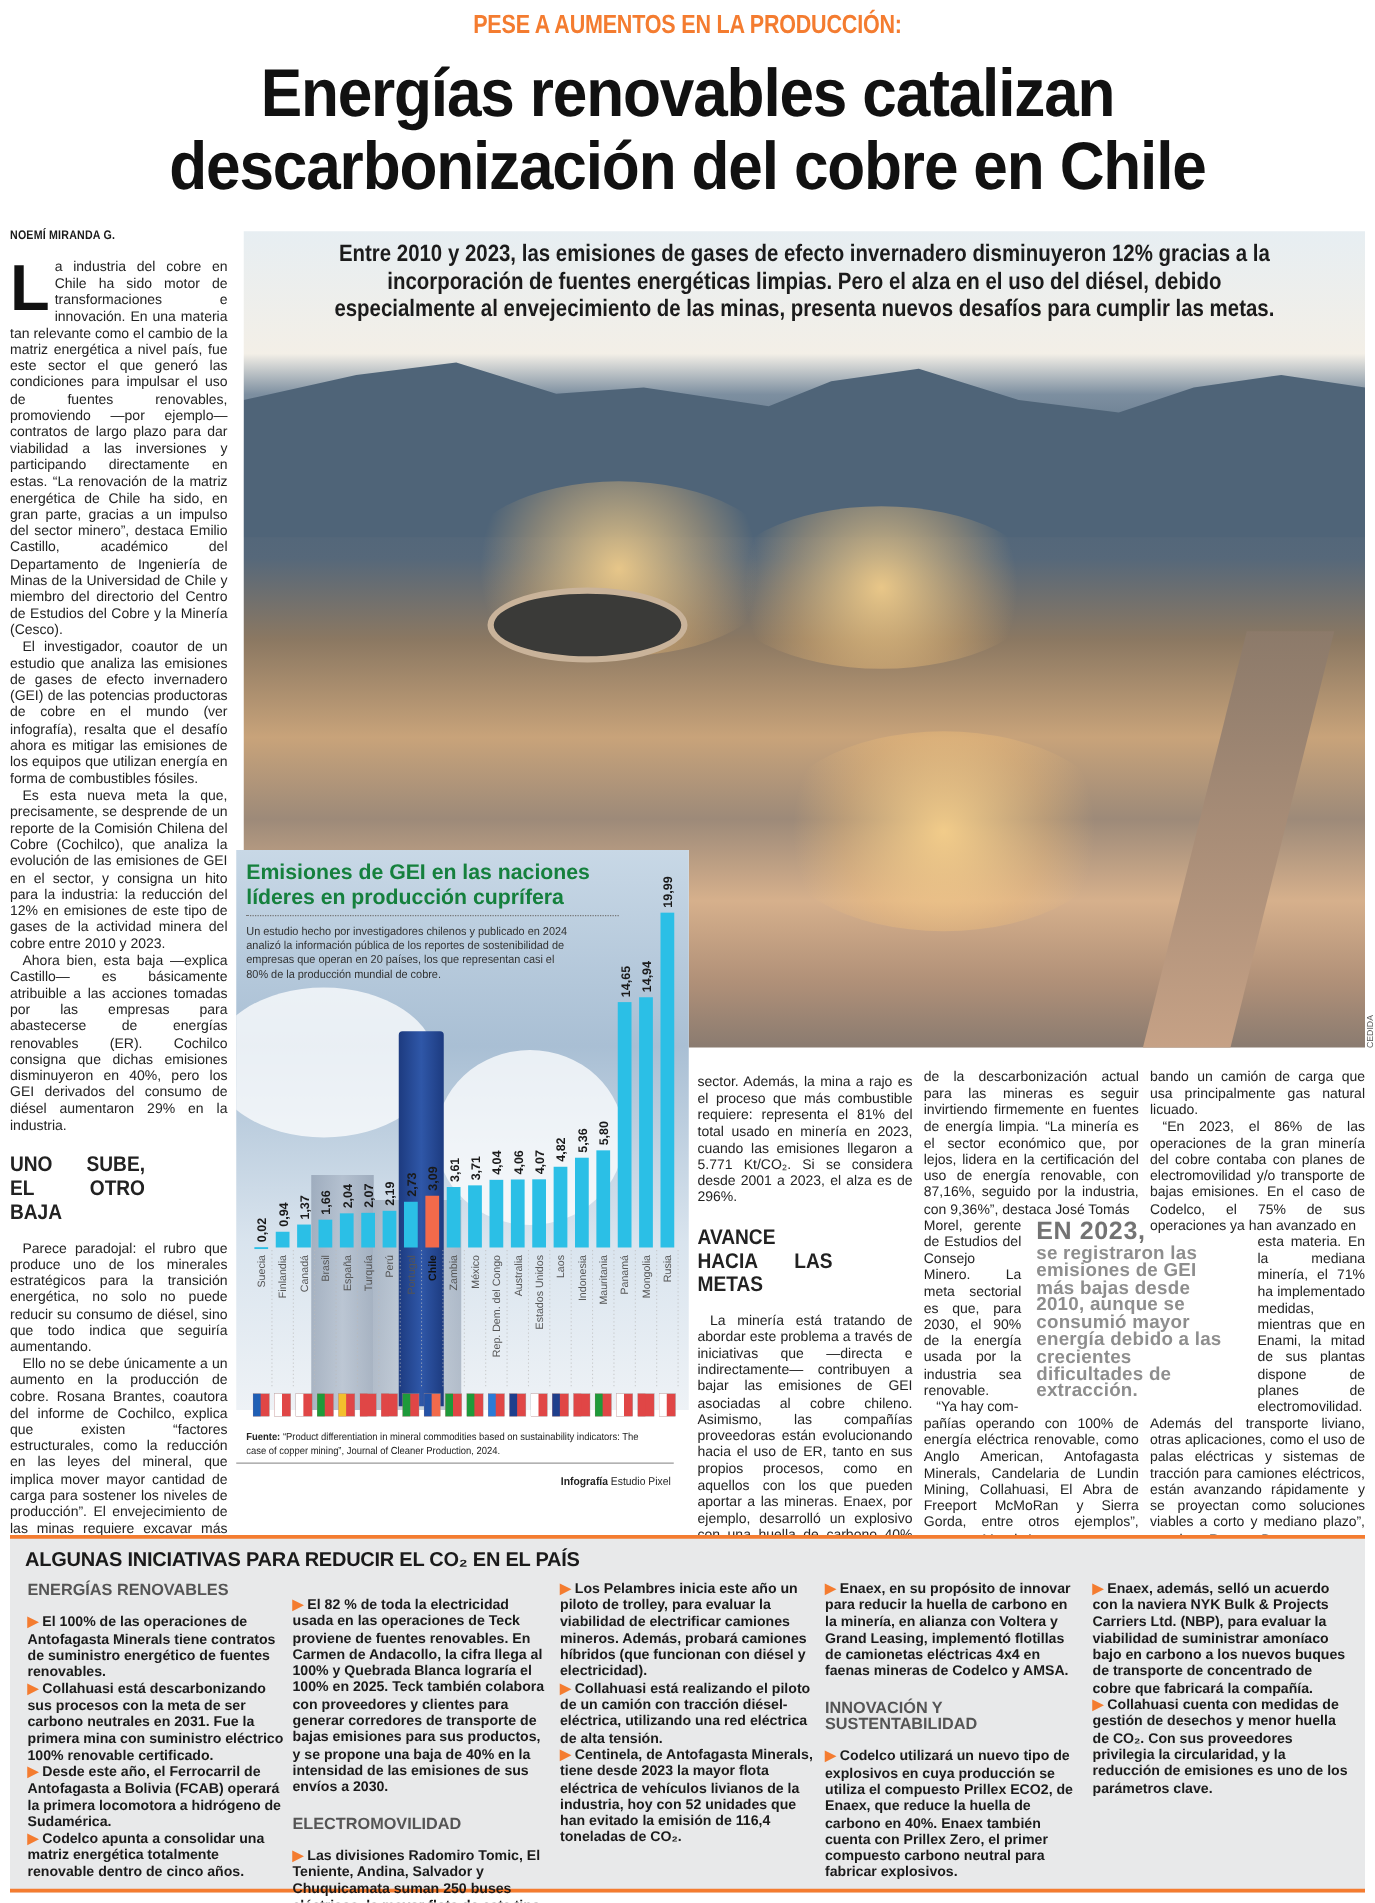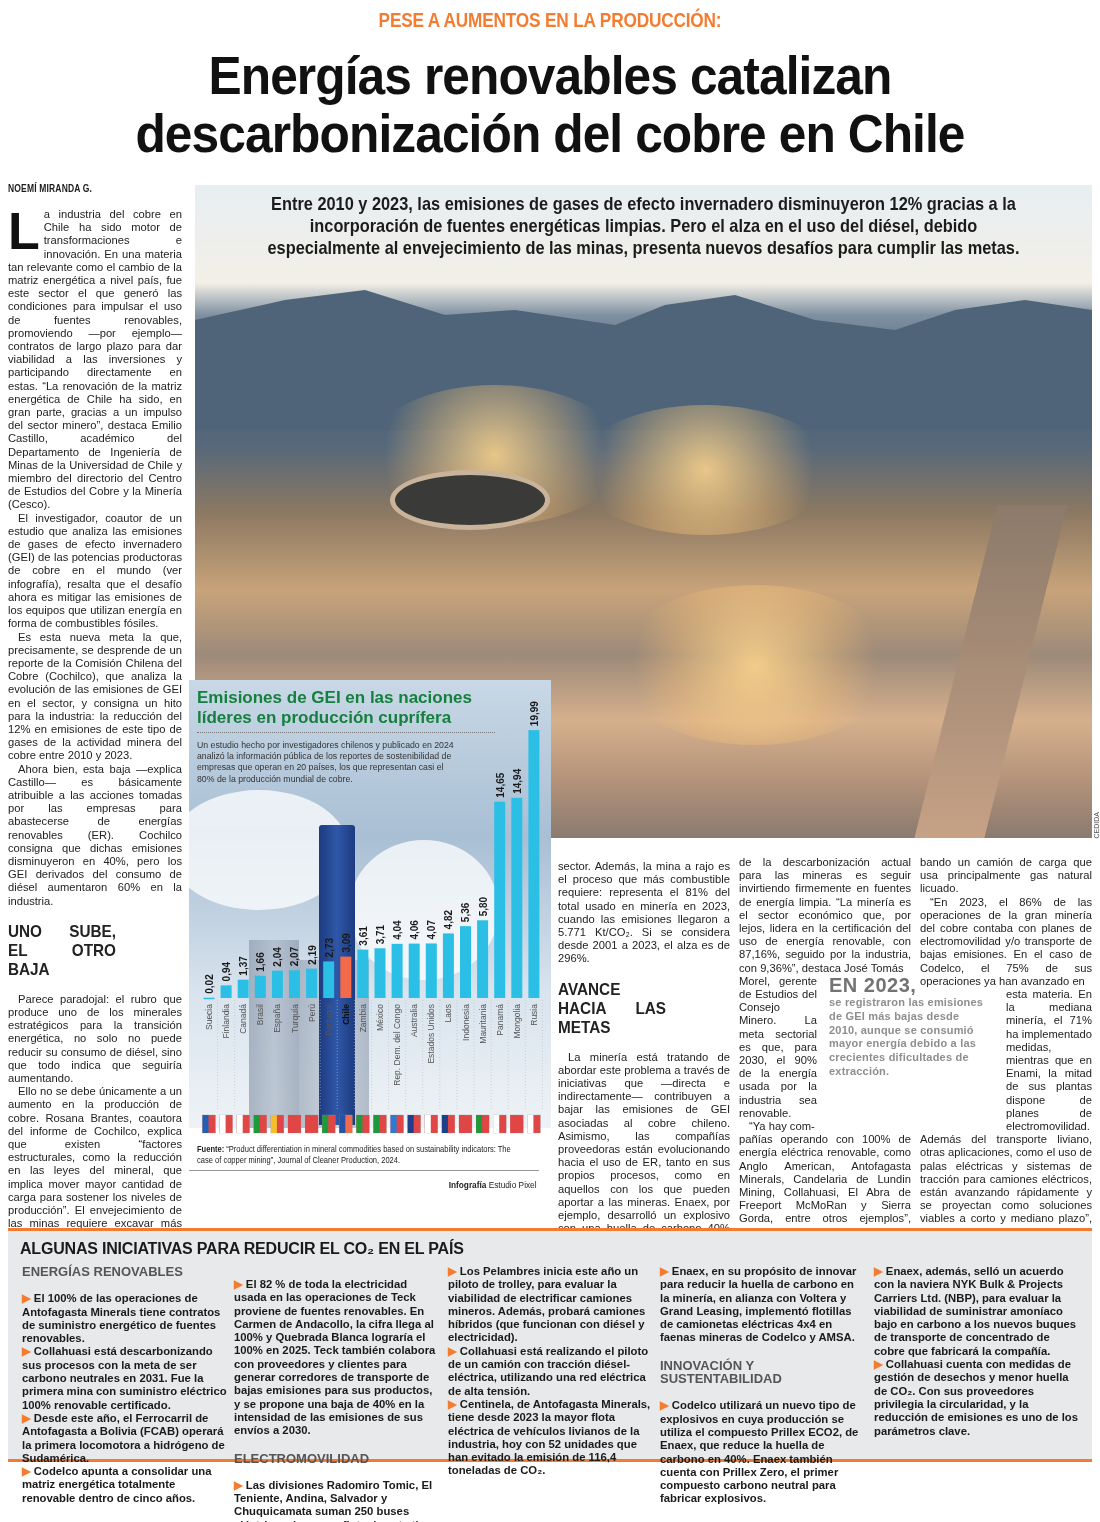--- a/index.html
+++ b/index.html
@@ -28,43 +28,43 @@
   .cloud { position: absolute; border-radius: 50%; background: rgba(255,255,255,0.75); }
   .info-title { position: absolute; left: 8px; top: 8px; width: 290px; font-weight: bold; font-size: 17px; line-height: 20px; color: #15803d; }
   .info-rule { position: absolute; left: 8px; top: 52px; width: 298px; border-top: 1px dotted #777; }
   .info-desc { position: absolute; left: 8px; top: 60px; width: 272px; font-size: 9.2px; line-height: 11.2px; color: #333; transform: scaleX(0.95); transform-origin: left; }
   #chart { position: absolute; left: 0; top: 0; }
   .info-source { position: absolute; left: 8px; top: 465px; width: 345px; font-size: 8.2px; line-height: 10.5px; color: #222; transform: scaleX(0.92); transform-origin: left; }
   .info-rule2 { position: absolute; left: 0; top: 490px; width: 350px; border-top: 1px solid #999; }
   .info-credit { position: absolute; right: 14px; top: 500px; font-size: 9px; color: #222; transform: scaleX(0.92); transform-origin: right; }
   .pull { position: absolute; left: 829px; top: 974px; width: 160px; }
   .pull-big { font-weight: bold; font-size: 20px; line-height: 22px; color: #737373; letter-spacing: 0.5px; }
-  .pull-text { font-weight: bold; font-size: 11px; line-height: 13.8px; color: #8e8e8e; letter-spacing: 0.2px; }
-  .box { position: absolute; left: 8px; top: 1228px; width: 1084px; height: 234px; background: #e8e9ea; border-top: 3px solid #f47c30; border-bottom: 3px solid #f47c30; }
+  .pull-text { font-weight: bold; font-size: 15px; line-height: 13.8px; color: #8e8e8e; letter-spacing: 0.2px; }
+  .box { position: absolute; left: 8px; top: 1228px; width: 1084px; height: 286px; background: #e8e9ea; border-top: 3px solid #f47c30; border-bottom: 3px solid #f47c30; }
   .box-title { position: absolute; left: 12px; top: 9px; font-weight: bold; font-size: 16px; letter-spacing: -0.2px; color: #1a1a1a; }
   .bcol { position: absolute; top: 34px; width: 205px; font-weight: bold; font-size: 11.3px; line-height: 13.3px; color: #1a1a1a; }
   .bsec { color: #555; font-size: 13px; margin-bottom: 14px; }
   .bsec.mt { margin-top: 14px; }
   .arrow { color: #f47c30; }
 </style>
 </head>
 <body>
 
 <div class="kicker">PESE A AUMENTOS EN LA PRODUCCIÓN:</div>
 <div class="headline">
   <div>Energías renovables catalizan</div>
   <div>descarbonización del cobre en Chile</div>
 </div>
 <div class="byline">NOEMÍ MIRANDA G.</div>
 
 <div class="col" style="left:8px; top:208px; width:174px;">
   <p class="noind"><span class="dropcap">L</span><span>a industria del cobre en Chile ha sido motor de transformaciones e innovación. En una materia tan relevante como el cambio de la matriz energética a nivel país, fue este sector el que generó las condiciones para impulsar el uso de fuentes renovables, promoviendo —por ejemplo— contratos de largo plazo para dar viabilidad a las inversiones y participando directamente en estas. “La renovación de la matriz energética de Chile ha sido, en gran parte, gracias a un impulso del sector minero”, destaca Emilio Castillo, académico del Departamento de Ingeniería de Minas de la Universidad de Chile y miembro del directorio del Centro de Estudios del Cobre y la Minería (Cesco).</span></p>
   <p>El investigador, coautor de un estudio que analiza las emisiones de gases de efecto invernadero (GEI) de las potencias productoras de cobre en el mundo (ver infografía), resalta que el desafío ahora es mitigar las emisiones de los equipos que utilizan energía en forma de combustibles fósiles.</p>
   <p>Es esta nueva meta la que, precisamente, se desprende de un reporte de la Comisión Chilena del Cobre (Cochilco), que analiza la evolución de las emisiones de GEI en el sector, y consigna un hito para la industria: la reducción del 12% en emisiones de este tipo de gases de la actividad minera del cobre entre 2010 y 2023.</p>
-  <p>Ahora bien, esta baja —explica Castillo— es básicamente atribuible a las acciones tomadas por las empresas para abastecerse de energías renovables (ER). Cochilco consigna que dichas emisiones disminuyeron en 40%, pero los GEI derivados del consumo de diésel aumentaron 60% en la industria.</p>
+  <p>Ahora bien, esta baja —explica Castillo— es básicamente atribuible a las acciones tomadas por las empresas para abastecerse de energías renovables (ER). Cochilco consigna que dichas emisiones disminuyeron en 40%, pero los GEI derivados del consumo de diésel aumentaron 29% en la industria.</p>
   <div class="subhead" style="width:120px;">UNO SUBE, EL OTRO BAJA</div>
   <p>Parece paradojal: el rubro que produce uno de los minerales estratégicos para la transición energética, no solo no puede reducir su consumo de diésel, sino que todo indica que seguiría aumentando.</p>
   <p>Ello no se debe únicamente a un aumento en la producción de cobre. Rosana Brantes, coautora del informe de Cochilco, explica que existen “factores estructurales, como la reducción en las leyes del mineral, que implica mover mayor cantidad de carga para sostener los niveles de producción”. El envejecimiento de las minas requiere excavar más profundo y, por ende, que mayor sea la distancia de acarreo del mineral.</p>
   <p>El diésel, principal combustible utilizado en la minería a cielo abierto, es el insumo esencial de los camiones de extracción y representa el 91% de las emisiones directas del</p>
 </div>
 
 <div class="photo">
   <svg class="mtn" viewBox="0 0 897 150" preserveAspectRatio="none">
     <path d="M0,40 L90,20 L170,10 L250,35 L320,30 L420,45 L470,25 L540,15 L620,40 L700,50 L760,30 L830,20 L897,30 L897,150 L0,150 Z" fill="#4f6478"></path>
   </svg>

